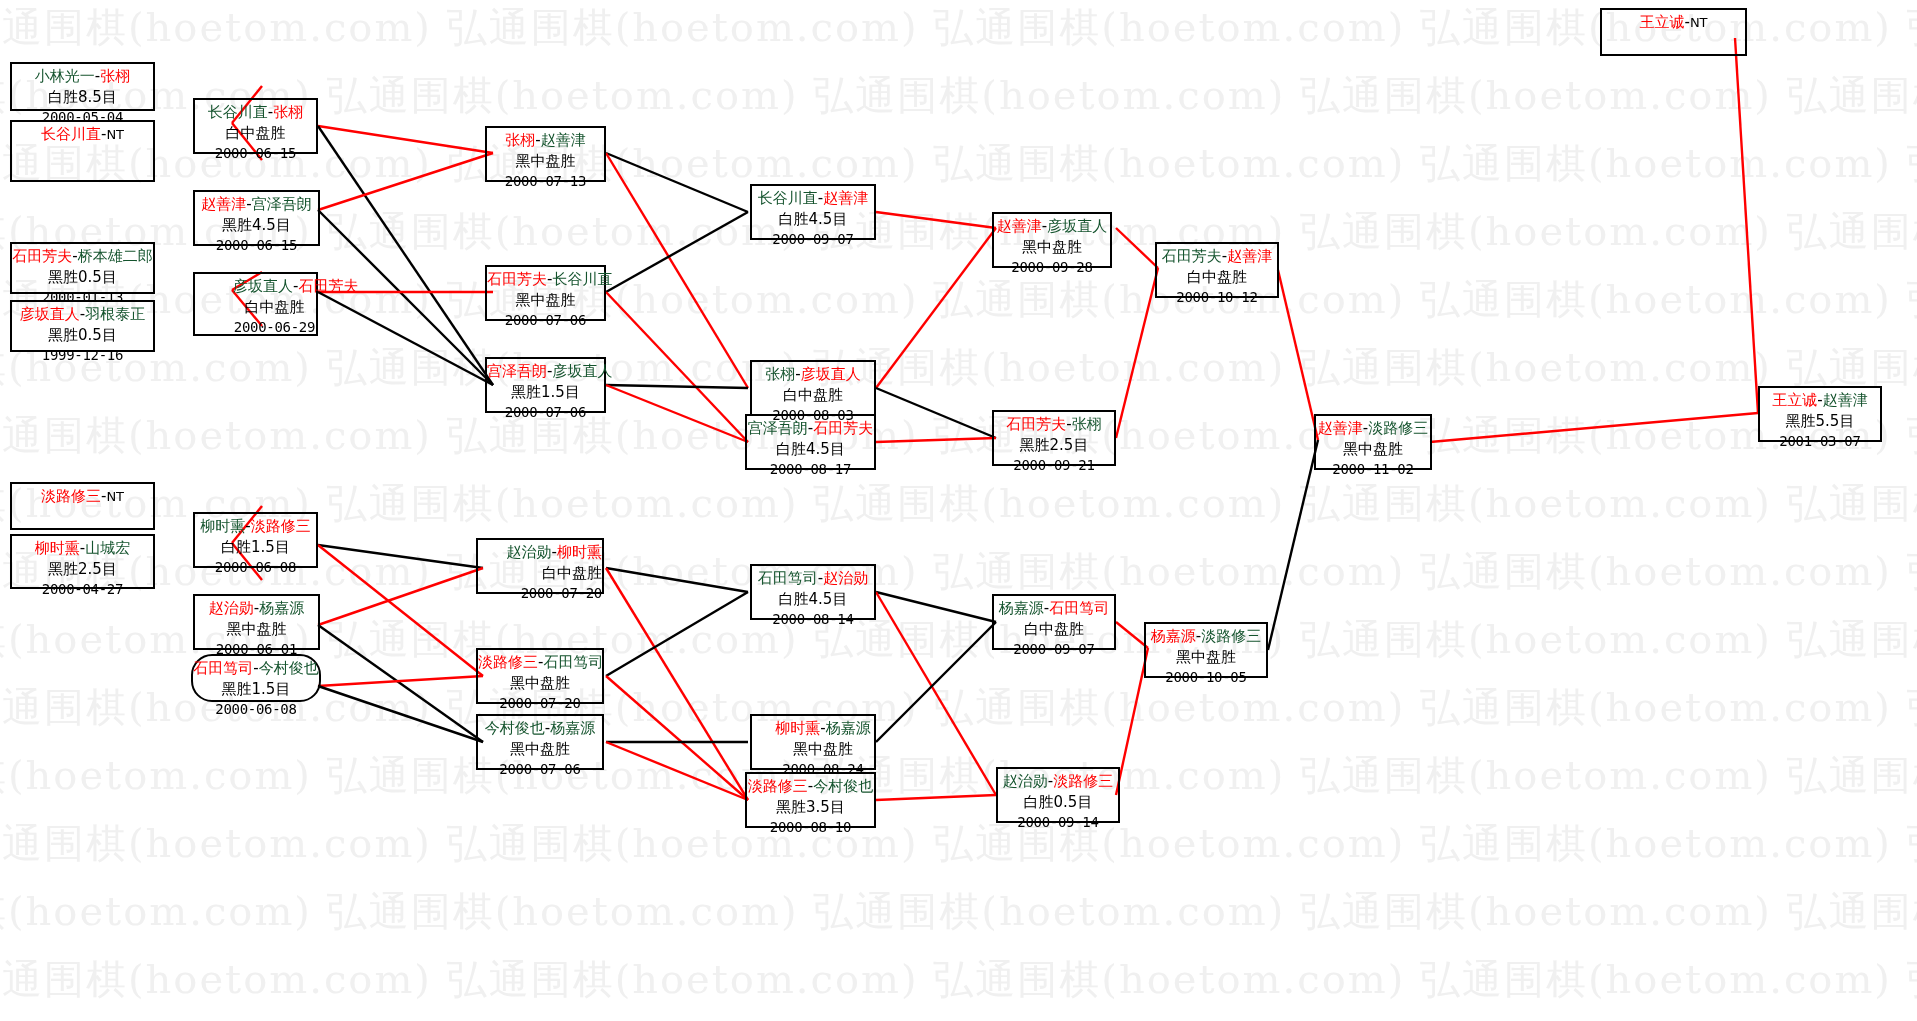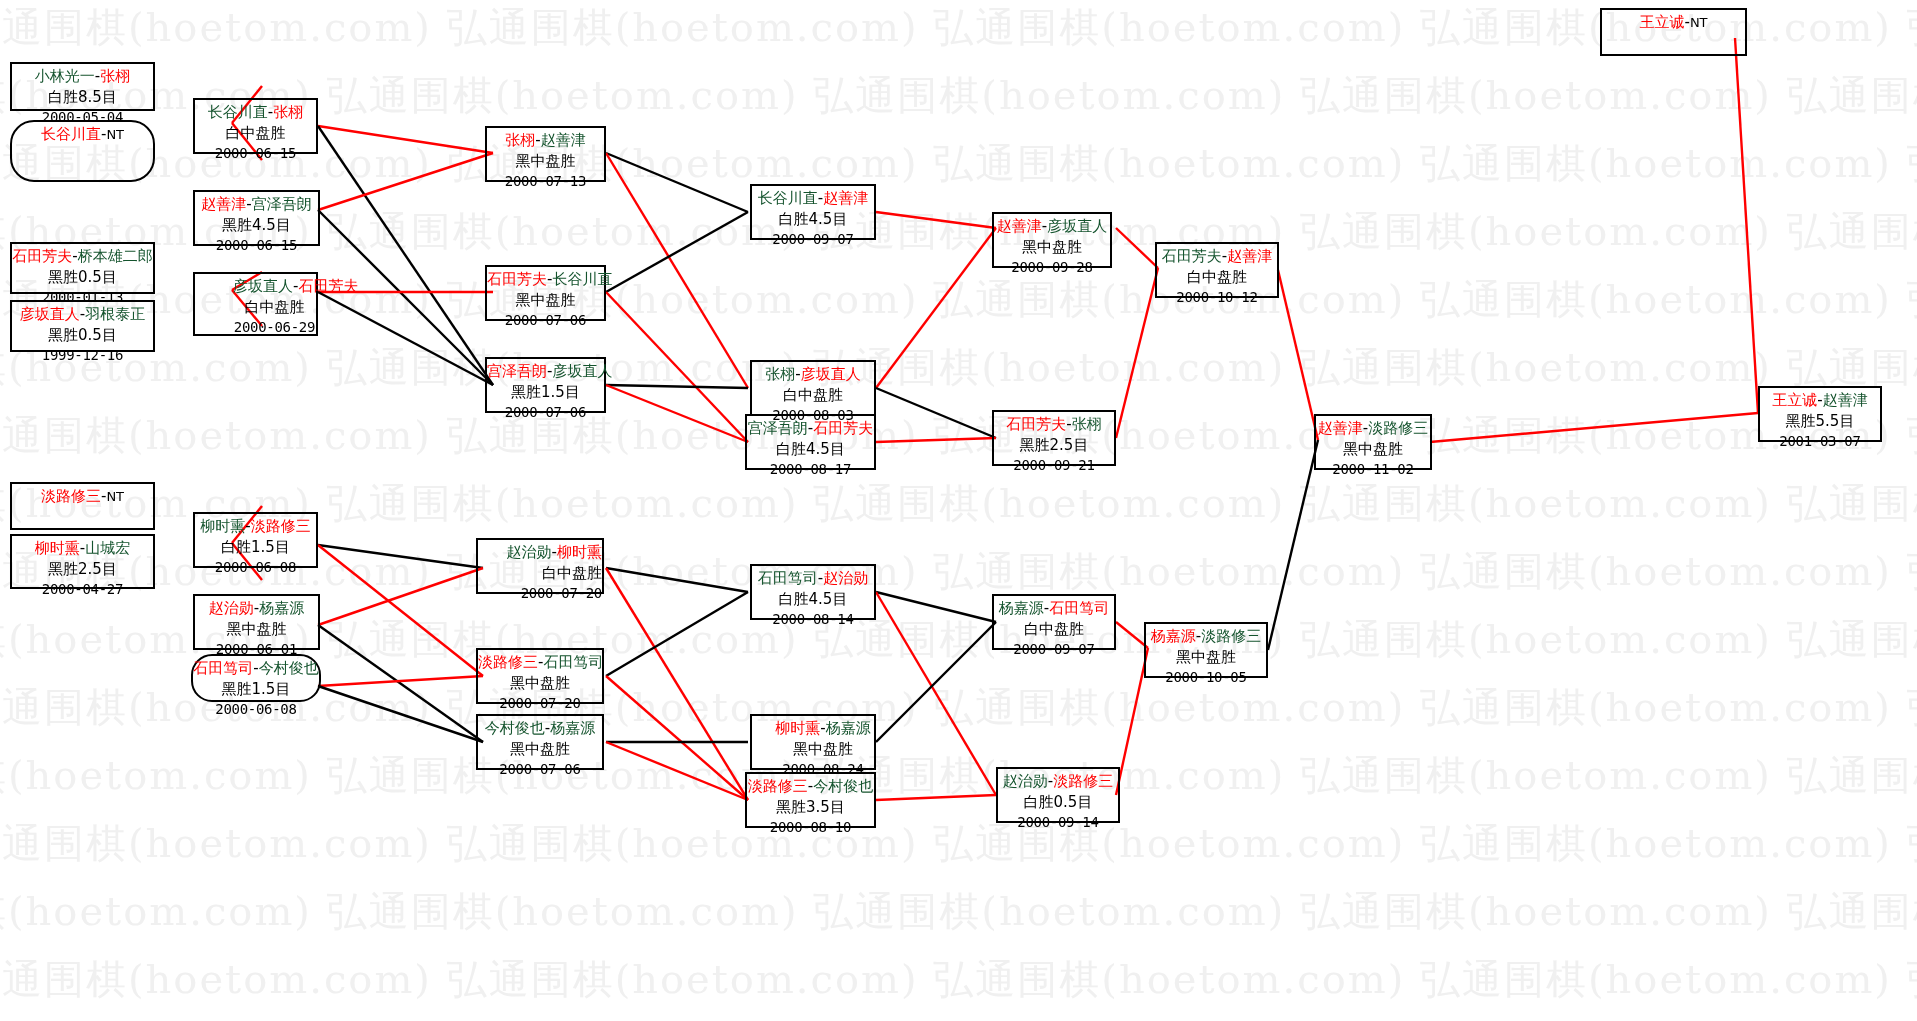--- a/index.html
+++ b/index.html
@@ -166,21 +166,21 @@
     <path d="M1430,442 L1758,413" stroke="#ff0000" stroke-width="2.4" fill="none"></path>
 
     <path d="M1735,38 L1758,413" stroke="#ff0000" stroke-width="2.4" fill="none"></path>
   </svg>
 
   <div class="mbox" style="left:10px;top:62px;width:145px;height:49px;">
       <span class="ln pair"><span class="lose">小林光一</span><span>-</span><span class="win">张栩</span></span>
       <span class="ln res">白胜8.5目</span>
       <span class="ln date">2000-05-04</span>
     </div>
-  <div class="mbox" style="left:10px;top:120px;width:145px;height:62px;border-radius:24px;">
+  <div class="mbox" style="left:10px;top:120px;width:145px;height:62px;">
       <span class="ln pair"><span class="win">长谷川直</span><span>-</span><span class="nt">NT</span></span>
     </div>
   <div class="mbox" style="left:10px;top:242px;width:145px;height:52px;">
       <span class="ln pair"><span class="win">石田芳夫</span><span>-</span><span class="lose">桥本雄二郎</span></span>
       <span class="ln res">黑胜0.5目</span>
       <span class="ln date">2000-01-13</span>
     </div>
   <div class="mbox" style="left:10px;top:300px;width:145px;height:52px;">
       <span class="ln pair"><span class="win">彦坂直人</span><span>-</span><span class="lose">羽根泰正</span></span>
       <span class="ln res">黑胜0.5目</span>

